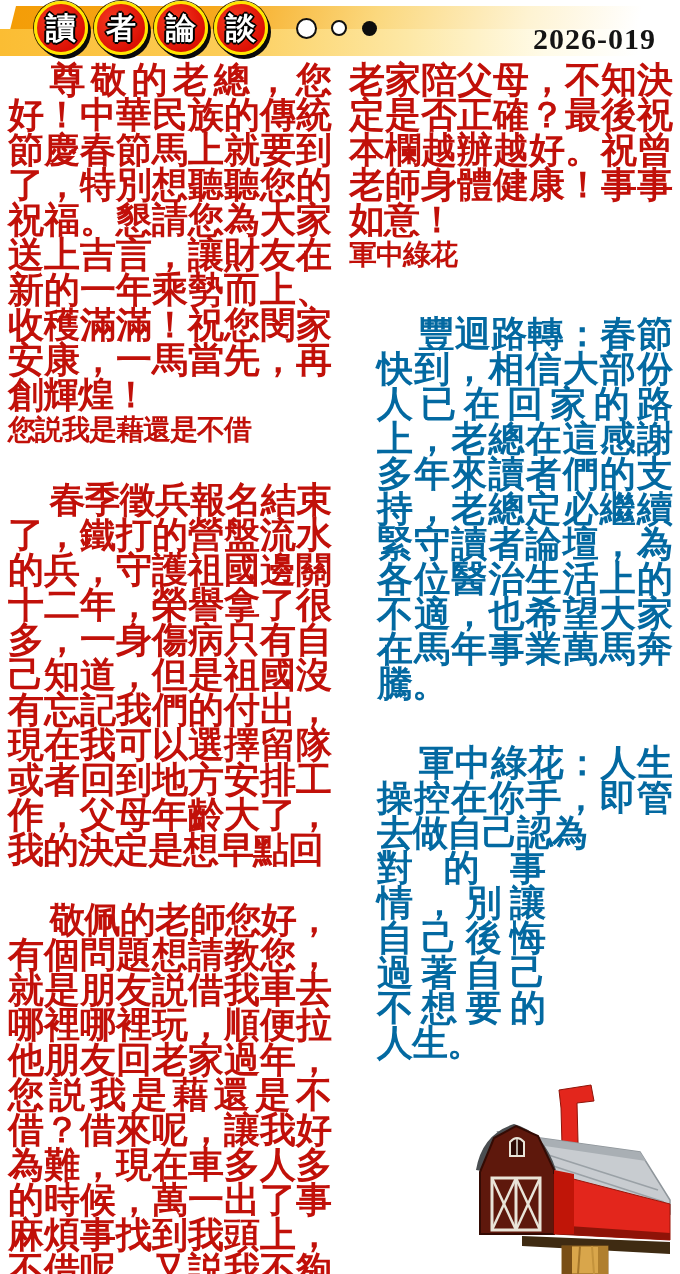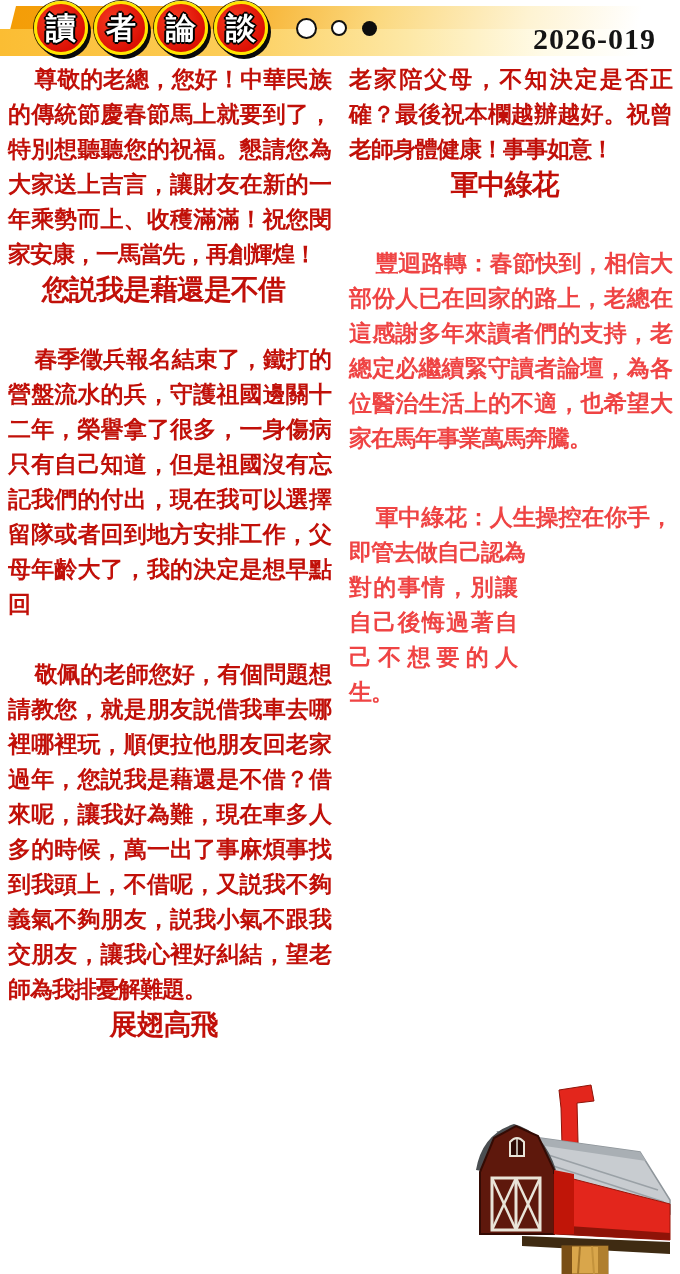--- a/index.html
+++ b/index.html
@@ -47,30 +47,30 @@
   }
 
   
   .columns{
     position:absolute;left:8px;top:62px;width:664px;height:1212px;
     display:flex;gap:18px;
   }
   .col{flex:1 1 0;min-width:0;}
   .para .body{
     margin:0;
-    font-size:23px;line-height:35px;font-weight:700;
+    font-size:36px;line-height:35px;font-weight:700;
     text-align:justify;word-break:break-all;letter-spacing:-1px;
   }
   .para .body.indent{text-indent:1.15em;}
   .para .sig{
     margin:0;font-size:28px;line-height:35px;font-weight:700;
-    text-align:center;padding-right:12px;letter-spacing:-1px;
+    text-align:left;padding-right:12px;letter-spacing:-1px;
   }
   .red .body,.red .sig{color:#c11009;}
-  .black .body{color:#ef4444;}
+  .black .body{color:#0369a1;margin-left:28px;}
   .para + .para{margin-top:35px;}
   .col-right .reply{margin-top:44px;}
   .body.narrow{width:168px;}
 
   
   .mailbox{position:absolute;left:464px;top:1082px;width:212px;height:192px;}
 </style>
 </head>
 <body>
 

